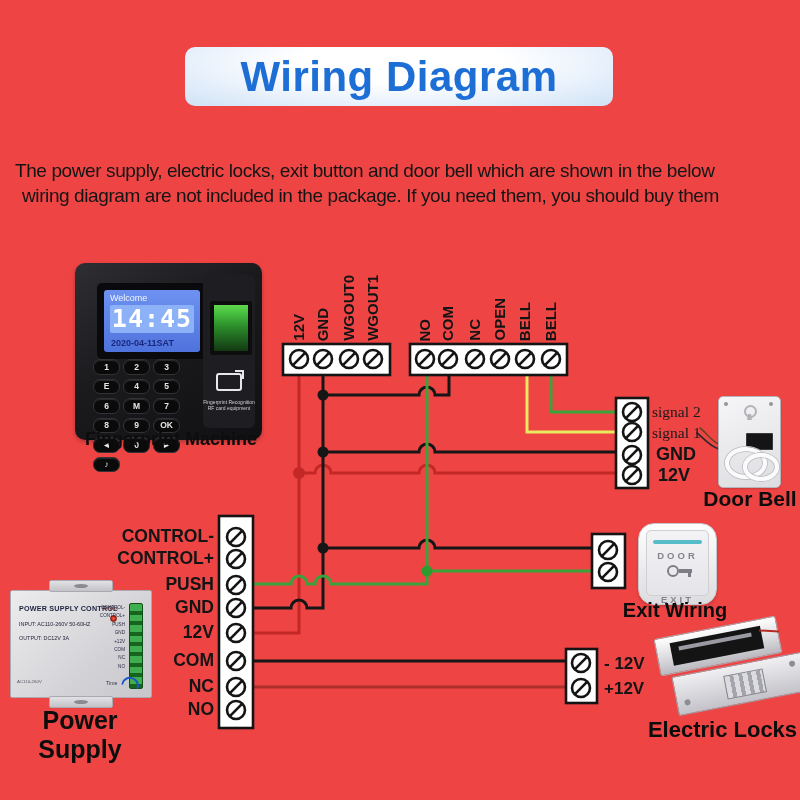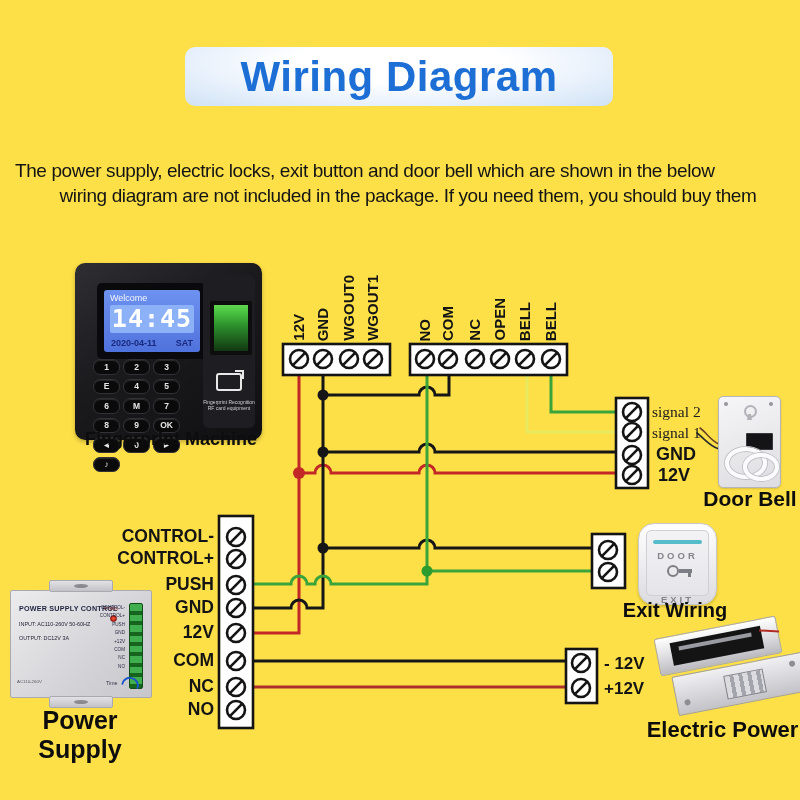--- a/index.html
+++ b/index.html
@@ -1,27 +1,27 @@
 <!DOCTYPE html>
 <html><head>
 <meta charset="utf-8">
 <style>
   html,body{margin:0;padding:0;background:#fff;}
-  #canvas{position:relative;width:800px;height:800px;background:#fde047;overflow:hidden;
+  #canvas{position:relative;width:800px;height:800px;background:#ef4444;overflow:hidden;
           font-family:"Liberation Sans",sans-serif;color:#111;}
   
   .banner{position:absolute;left:185px;top:47px;width:428px;height:59px;border-radius:10px;
           background:radial-gradient(ellipse at 50% 25%,#ffffff 35%,#eaf2fc 65%,#cfe2f6 100%);
           display:flex;align-items:center;justify-content:center;}
   .banner h1{margin:0;font-size:42px;font-weight:bold;color:#1d6fd6;letter-spacing:0.5px;}
   
   .intro{position:absolute;left:10px;top:158px;width:784px;font-size:19px;letter-spacing:-0.4px;
          line-height:25px;color:#141414;}
   .intro div:nth-child(1){padding-left:5px;}
-  .intro div:nth-child(2){padding-left:12px;text-align:center;}
+  .intro div:nth-child(2){padding-left:12px;}
   .intro div:nth-child(3){padding-left:12px;}
   
   .dev-label{position:absolute;font-weight:bold;color:#0d0d0d;text-align:center;}
   .vlab{position:absolute;bottom:459px;line-height:16px;font-size:15px;font-weight:bold;color:#141414;
         writing-mode:vertical-rl;transform:rotate(180deg);white-space:nowrap;}
   .lbl-left{position:absolute;left:94px;width:120px;text-align:right;font-size:17.5px;font-weight:bold;color:#141414;}
   .db-lab{position:absolute;font-family:"Liberation Serif",serif;font-size:15.5px;color:#1a1a1a;}
   .db-lab-b{position:absolute;font-size:18px;font-weight:bold;color:#141414;}
   .lock-lab{position:absolute;font-size:17px;font-weight:bold;color:#141414;}
   
@@ -30,21 +30,21 @@
   .fp{position:absolute;left:75px;top:263px;width:187px;height:177px;border-radius:10px;
       background:linear-gradient(145deg,#2e2e33 0%,#1a1a1d 45%,#101012 100%);
       box-shadow:0 2px 4px rgba(0,0,0,.25);}
   .fp-bezel{position:absolute;left:22px;top:20px;width:110px;height:76px;background:#0a0a0c;border-radius:5px;}
   .lcd{position:absolute;left:7px;top:7px;width:96px;height:62px;border-radius:3px;
        background:linear-gradient(180deg,#6e92f0 0%,#4f73dc 100%);overflow:hidden;}
   .lcd-welcome{position:absolute;left:6px;top:3px;font-size:9px;color:#f2f6ff;}
   .lcd-time{position:absolute;left:6px;right:6px;top:15px;height:28px;background:#8db1f7;border-radius:2px;
             text-align:center;line-height:28px;font-family:"DejaVu Sans Mono",monospace;font-weight:bold;
             font-size:25px;color:#ffffff;letter-spacing:1px;}
-  .lcd-bottom{position:absolute;left:7px;right:7px;bottom:4px;display:flex;justify-content:space-between;
+  .lcd-bottom{position:absolute;left:7px;right:7px;bottom:4px;display:flex;justify-content:flex-start;
               font-size:9px;font-weight:bold;color:#19297f;}
   .fp-right{position:absolute;left:128px;top:12px;width:52px;height:153px;background:#1e1e22;border-radius:6px;}
   .fp-scan{position:absolute;left:7px;top:26px;width:34px;height:46px;border:4px solid #0d0d0d;border-radius:2px;
            background:linear-gradient(180deg,#62d84f 0%,#47bf3f 18%,#2c8f2b 45%,#123812 100%);}
   .fp-card{position:absolute;left:13px;top:98px;width:22px;height:14px;border:2px solid #e8e8e8;border-radius:3px;}
   .fp-card::after{content:"";position:absolute;right:-4px;top:-5px;width:7px;height:7px;
                   border-top:2px solid #e8e8e8;border-right:2px solid #e8e8e8;}
   .fp-cap{position:absolute;left:0;top:124px;width:100%;text-align:center;font-size:5px;line-height:6px;color:#cfcfcf;}
   .fp-pad{position:absolute;left:18px;top:96px;width:112px;display:flex;flex-wrap:wrap;gap:4px 3px;}
   .fp-key{width:25px;height:13.5px;border-radius:7px;background:#0a0a0b;border:1px solid #323236;
@@ -316,15 +316,15 @@
     <div class="ml-core">
       <div class="ml-strip"></div>
     </div>
     <div class="ml-wire"></div>
   </div>
   <div class="st">
     <div class="st-hole" style="left:7px;top:24px"></div>
     <div class="st-hole" style="left:117px;top:6px"></div>
     <div class="st-latch"></div>
   </div>
-  <div class="dev-label" style="left:645px;top:717px;width:155px;font-size:22px">Electric Power</div>
+  <div class="dev-label" style="left:645px;top:717px;width:155px;font-size:22px">Electric Locks</div>
 
 </div>
 
 </body></html>

